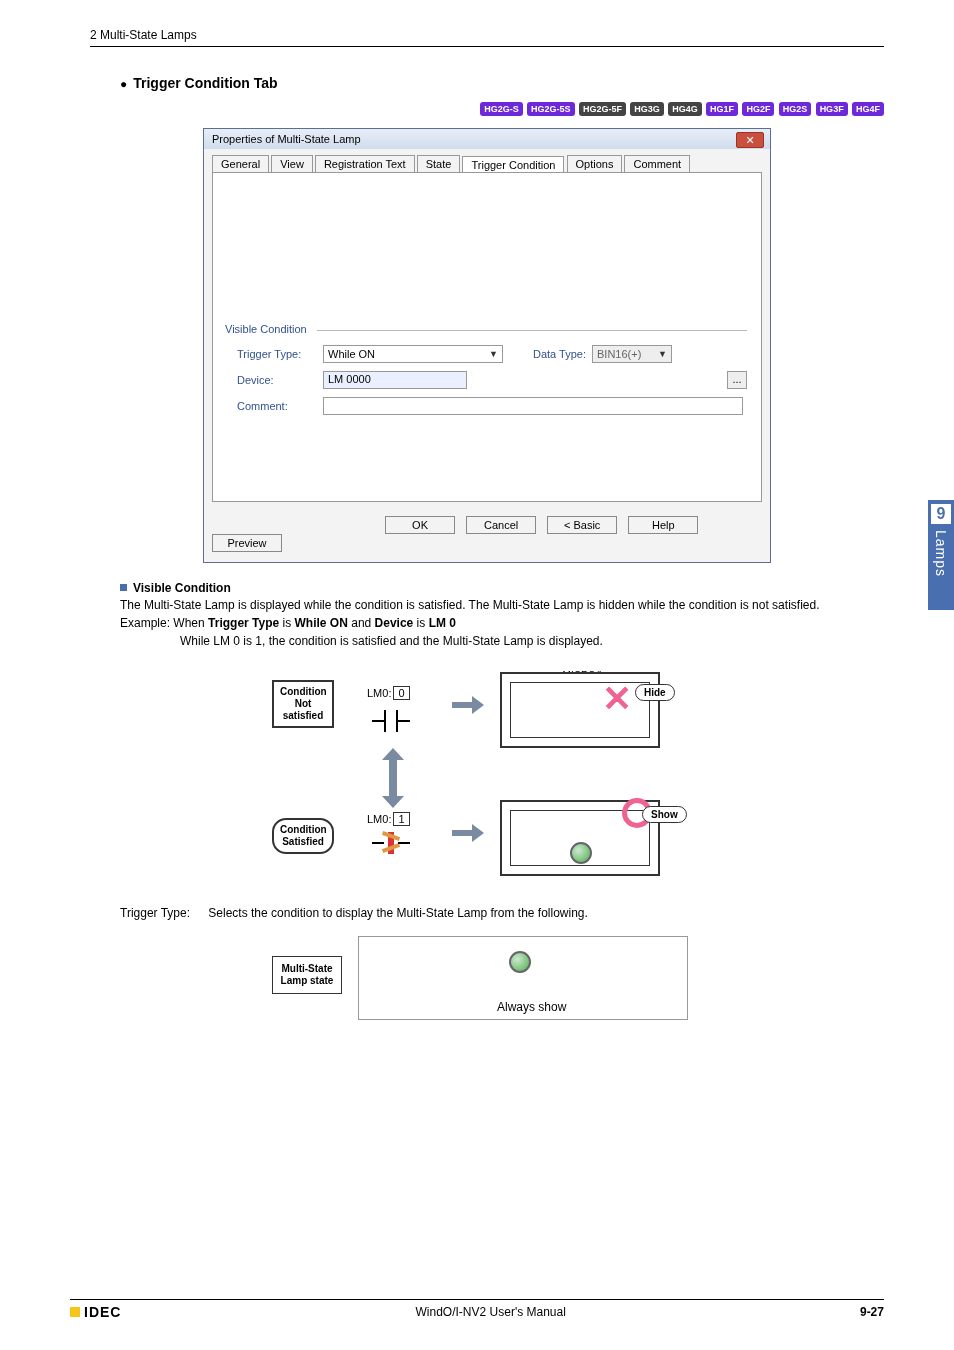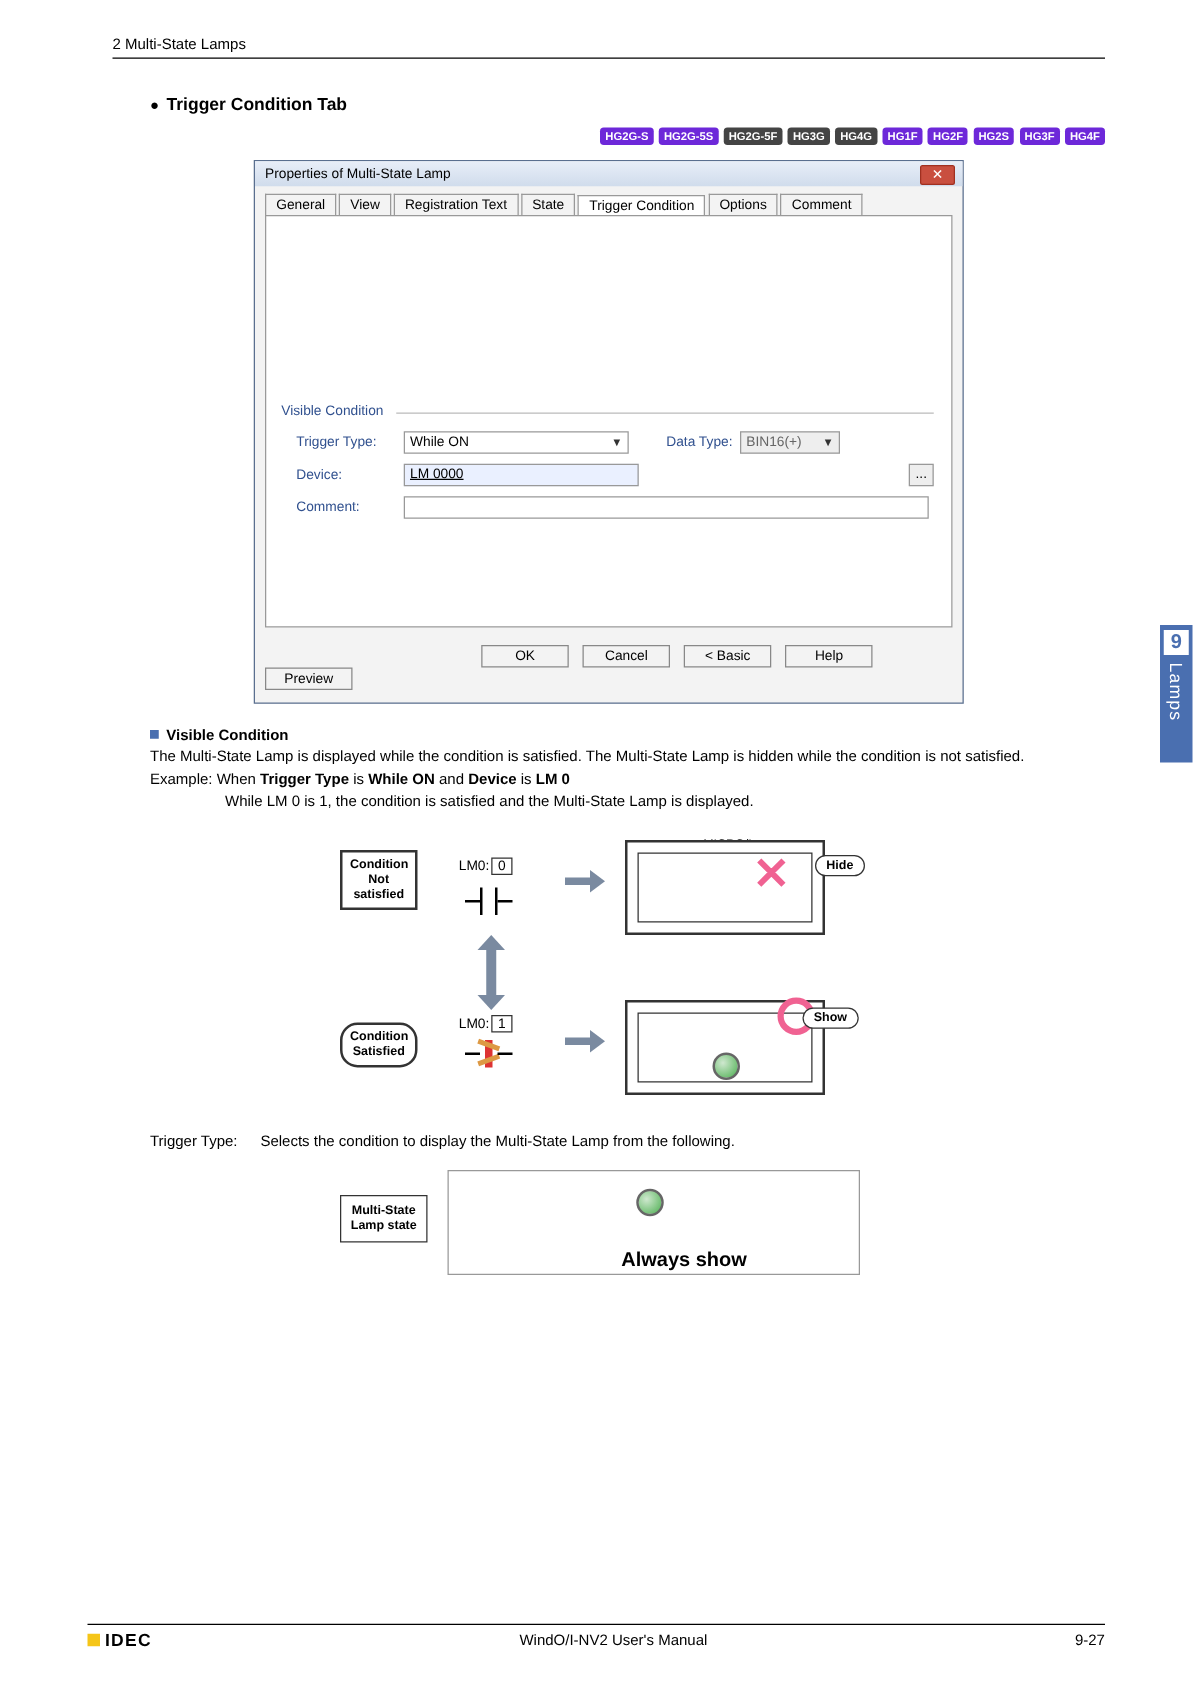--- a/index.html
+++ b/index.html
@@ -23,21 +23,21 @@
   .fieldset-label { position:absolute; left:12px; top:150px; color:#31518f; font-size:11px; }
   .fieldset-line { position:absolute; left:104px; right:14px; top:157px; border-top:1px solid #bbb; }
   .form-row { position:absolute; left:24px; right:14px; display:flex; align-items:center; font-size:11px; }
   .row-trigger { top:172px; }
   .row-device { top:198px; }
   .row-comment { top:224px; }
   .lbl { width:86px; color:#31518f; }
   .combo, .txtin { border:1px solid #999; background:#fff; padding:1px 4px; font-size:11px; height:18px; }
   .combo { width:180px; display:inline-flex; justify-content:space-between; align-items:center; }
   .combo .arr { font-size:9px; color:#333; }
-  .txtin.device { width:188px; background:#eaf0ff;text-decoration:underline; }
+  .txtin.device { width:144px; background:#eaf0ff; }
   .txtin.comment { width:420px; }
   .dtlbl { margin-left:30px; color:#31518f; }
   .combo.small { width:80px; margin-left:6px; background:#eee; color:#666; }
   .dotbtn { display:inline-block; width:20px; height:18px; border:1px solid #999; background:#eee; text-align:center; line-height:14px; margin-left:6px; font-size:11px; }
   .dlg-buttons { padding:6px 8px 10px 8px; text-align:left; }
   .dlg-buttons .spacer { display:inline-block; width:170px; }
   .btn { display:inline-block; border:1px solid #888; background:#f3f3f3; padding:2px 0; width:70px; text-align:center; font-size:11px; margin-right:8px; }
   .sub-h { margin: 14px 0 2px 30px; font-size: 12px; }
   .sq-bullet { display:inline-block; width:7px; height:7px; background:#4a6fb0; margin-right:6px; vertical-align:1px; }
   .body-text { margin: 2px 0 0 30px; line-height:1.35; }
@@ -70,30 +70,30 @@
   .relay-closed .bar1 { position:absolute; left:10px; top:2px; width:18px; height:4px; background:#d94; transform:rotate(20deg); }
   .relay-closed .bar2 { position:absolute; left:10px; top:14px; width:18px; height:4px; background:#d94; transform:rotate(-20deg); }
   .relay-closed .core { position:absolute; left:16px; top:0; width:6px; height:22px; background:#d33; }
   .d-show-ring { position:absolute; width:30px; height:30px; border-radius:50%; border:5px solid #f06292; }
   .def-row { margin:16px 0 0 30px; }
   .def-row2 { margin:8px 0 0 115px; }
   .def-lbl { display:inline-block; vertical-align:top; }
   .diagram2 { width:430px; margin:10px auto 0 auto; height:100px; position:relative; }
   .d2-box { position:absolute; border:1px solid #333; background:#fff; font-size:10px; font-weight:bold; text-align:center; padding:6px; line-height:1.2; }
   .d2-screen { position:absolute; border:1px solid #999; }
-  .d2-txt { position:absolute; font-size:16px;font-weight:bold; }
+  .d2-txt { position:absolute; font-size:12px; }
   .side-tab { position:absolute; right:0; top:500px; width:26px; height:110px; background:#4a6fb0; color:#fff; text-align:center; }
   .side-tab .num { background:#fff; color:#4a6fb0; font-weight:bold; font-size:16px; margin:4px 3px; padding:1px 0; }
   .side-tab .vtxt { writing-mode:vertical-rl; font-size:14px; margin:6px auto; letter-spacing:1px; }
   .footer { position:absolute; left:70px; right:70px; bottom:30px; }
   .footer-line { border-top:1px solid #000; margin-bottom:4px; }
   .footer-row { display:flex; justify-content:space-between; align-items:center; font-size:12px; }
   .idec { font-weight:bold; font-size:14px; letter-spacing:1px; }
   .idec .y { display:inline-block; width:10px; height:10px; background:#f5c518; margin-right:4px; vertical-align:0; }
-  .pg { font-weight:normal; }
+  .pg { font-weight:bold; }
 </style>
 </head>
 <body>
 
 <div class="page">
   <div class="hdr-right">2 Multi-State Lamps</div>
   <div class="hdr-line"></div>
 
   <div class="section-title">
     <span class="bullet-dot"></span><b>Trigger Condition</b><span> Tab</span>
@@ -184,21 +184,21 @@
       <div class="wire" style="left:0"></div>
         <div class="gap1"></div>
         <div class="gap2"></div>
         <div class="wire" style="left:26px"></div>
     </div>
     <div class="d-rarrow" style="left:180px; top:38px;"></div>
     <div class="d-screen" style="left:228px; top:12px; width:160px; height:76px;">
       <div class="inner" style="left:8px; top:8px; right:8px; bottom:8px;"></div>
     </div>
     <div class="d-x" style="left:330px; top:18px;">✕</div>
-    <div class="d-bubble" style="left:380px; top:24px;">Hide</div>
+    <div class="d-bubble" style="left:363px; top:24px;">Hide</div>
 
     <div class="d-udarrow" style="left:110px; top:98px;">
         <div class="up"></div>
         <div class="dn"></div>
       </div>
 
     <div class="d-box rounded" style="left:0; top:158px; width:62px;">Condition<br>Satisfied</div>
     <div class="d-lm" style="left:95px; top:152px;">
       <span>LM0:</span><span class="valbox">1</span>
     </div>

